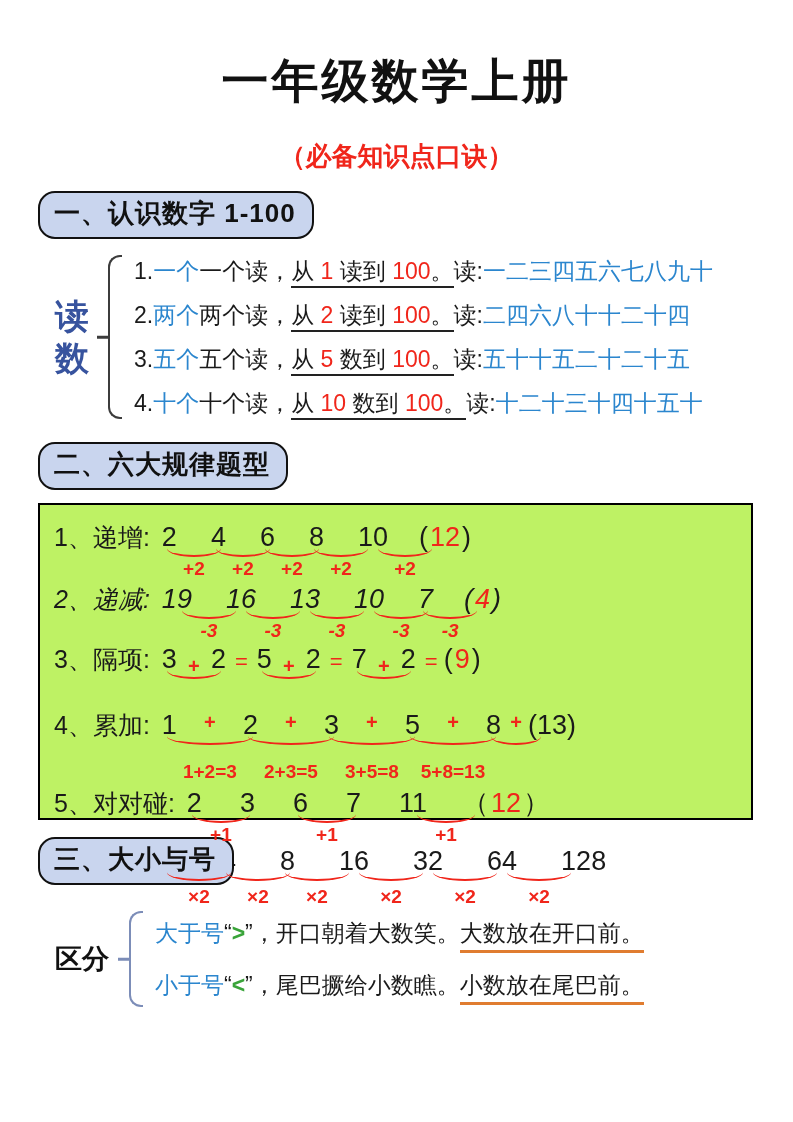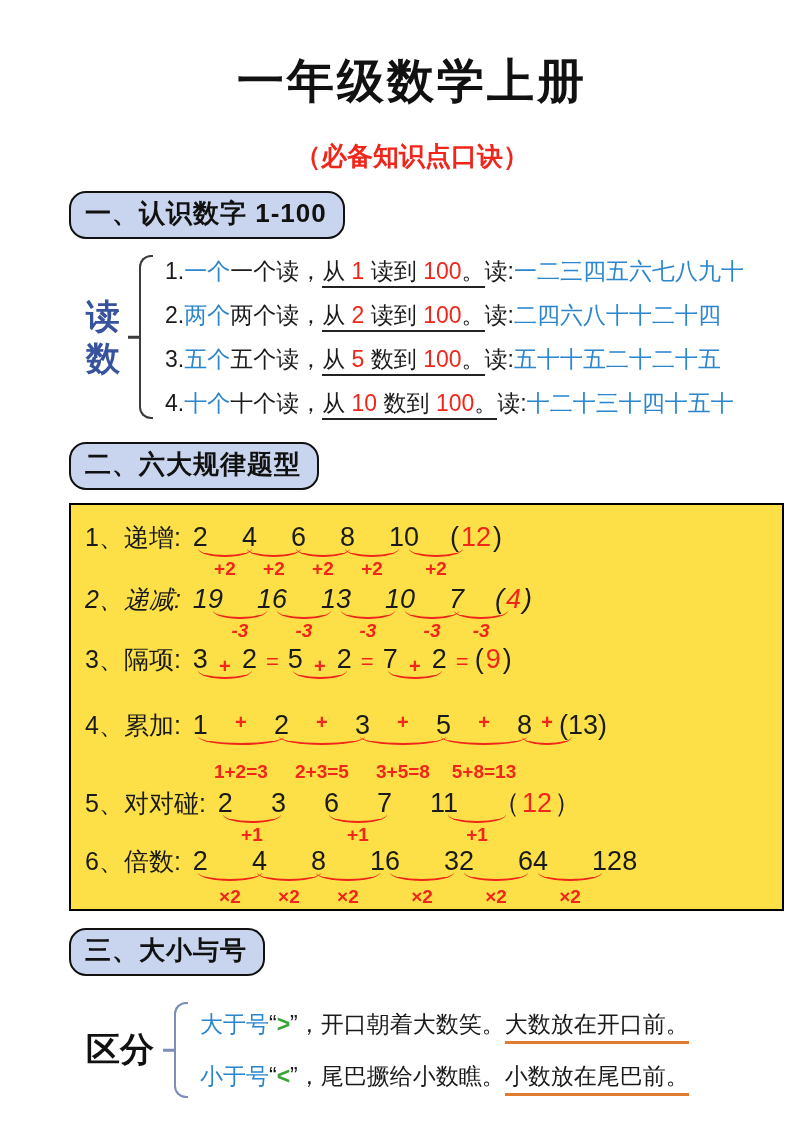--- a/index.html
+++ b/index.html
@@ -1,21 +1,21 @@
 <!DOCTYPE html>
 <html style="--red: #f0261b; --blue: #2b86ce; --navy: #37539e; --green: #3aa43a; --orange: #e07c30; --header-fill: #c9d5ee; --ink: #1a1a1a;"><head>
 <meta charset="utf-8">
 <style>
   :root{
     --red:#f0261b; --blue:#2b86ce; --navy:#37539e; --green:#3aa43a;
     --orange:#e07c30; --header-fill:#c9d5ee; --ink:#1a1a1a;
   }
   *{box-sizing:border-box; margin:0; padding:0;}
   body{ background:#ffffff; font-family:"Liberation Sans","DejaVu Sans",sans-serif; color:var(--ink); }
-  .page{ position:relative; width:793px; height:1122px; background:#fff; overflow:hidden;padding-left:31px; }
+  .page{ position:relative; width:793px; height:1122px; background:#fff; overflow:hidden; }
 
   
   .title{ margin-top:50px; text-align:center; font-size:47px; font-weight:700; letter-spacing:3px; color:#111; }
   .subtitle{ margin-top:26px; text-align:center; font-size:26px; font-weight:700; color:var(--red); }
 
   
   .sec-header{ display:inline-block; margin:17px 0 0 38px; background:var(--header-fill);
     border:2.5px solid #111; border-radius:17px; padding:3px 16px 6px 14px;
     font-size:26px; font-weight:700; color:#111; letter-spacing:1px; }
 
@@ -33,21 +33,21 @@
   .s1-group .bracket{ margin:6px 12px 6px 0; }
   .s1-lines{ display:flex; flex-direction:column; }
   .s1-line{ font-size:23px; line-height:44px; white-space:nowrap; }
 
   .c-k{ color:var(--ink); } .c-b{ color:var(--blue); } .c-r{ color:var(--red); } .c-g{ color:var(--green); font-weight:700; }
   .u{ padding-bottom:2px; }
   .u-k{ border-bottom:2px solid #222; }
   .u-o{ border-bottom:3px solid var(--orange); padding-bottom:4px; }
 
   
-  .rules-box{ margin:13px 0 0 38px; width:715px; height:408px; border:2.5px solid #000; background:#fde047; }
+  .rules-box{ margin:13px 0 0 38px; width:715px; height:317px; border:2.5px solid #000; background:#bef264; }
   .seq-row{ display:flex; align-items:flex-start; margin-left:14px; }
   .seq-label{ font-size:25px; margin-right:8px; line-height:36px; white-space:pre; }
   .seq-items{ display:flex; align-items:flex-start; }
   .num{ font-size:27px; line-height:36px; margin:0 4px; }
   .num.tight{ margin:0 1px; }
   .num.eq{ color:var(--red); font-size:22px; padding-top:3px; margin:0 5px; }
   .arcunit{ position:relative; display:inline-block; width:26px; height:36px; }
   .arc{ position:absolute; left:-14px; right:-14px; top:21px; height:17px;
     border-bottom:2.5px solid var(--red); border-radius:50%; }
   .gapsign{ position:absolute; left:50%; transform:translateX(-50%); top:9px;
@@ -65,21 +65,21 @@
   .row-4 .gapsign{ top:5px; }
   .row-4 .arclabel{ top:54px; }
   .row-5{ min-height:58px; }
   .row-5 .arcunit{ width:30px; }
   .row-6{ min-height:70px; }
   .row-6 .arcunit{ width:36px; }
   .row-6 .arclabel{ top:43px; }
 
   
   .s3-group{ display:flex; align-items:stretch; margin:22px 0 0 55px; }
-  .side-label-h{ align-self:center; font-size:34px; font-weight:700; color:#111; margin-right:20px; }
+  .side-label-h{ align-self:center; font-size:27px; font-weight:700; color:#111; margin-right:20px; }
   .s3-group .bracket{ margin:4px 12px 4px 0; }
   .s3-lines{ display:flex; flex-direction:column;text-align:center; }
   .s3-line{ font-size:23px; line-height:52px; white-space:nowrap; }
   .s3-line .c-b{ font-weight:400; }
 </style>
 </head>
 <body>
 
 <div class="page">
 

